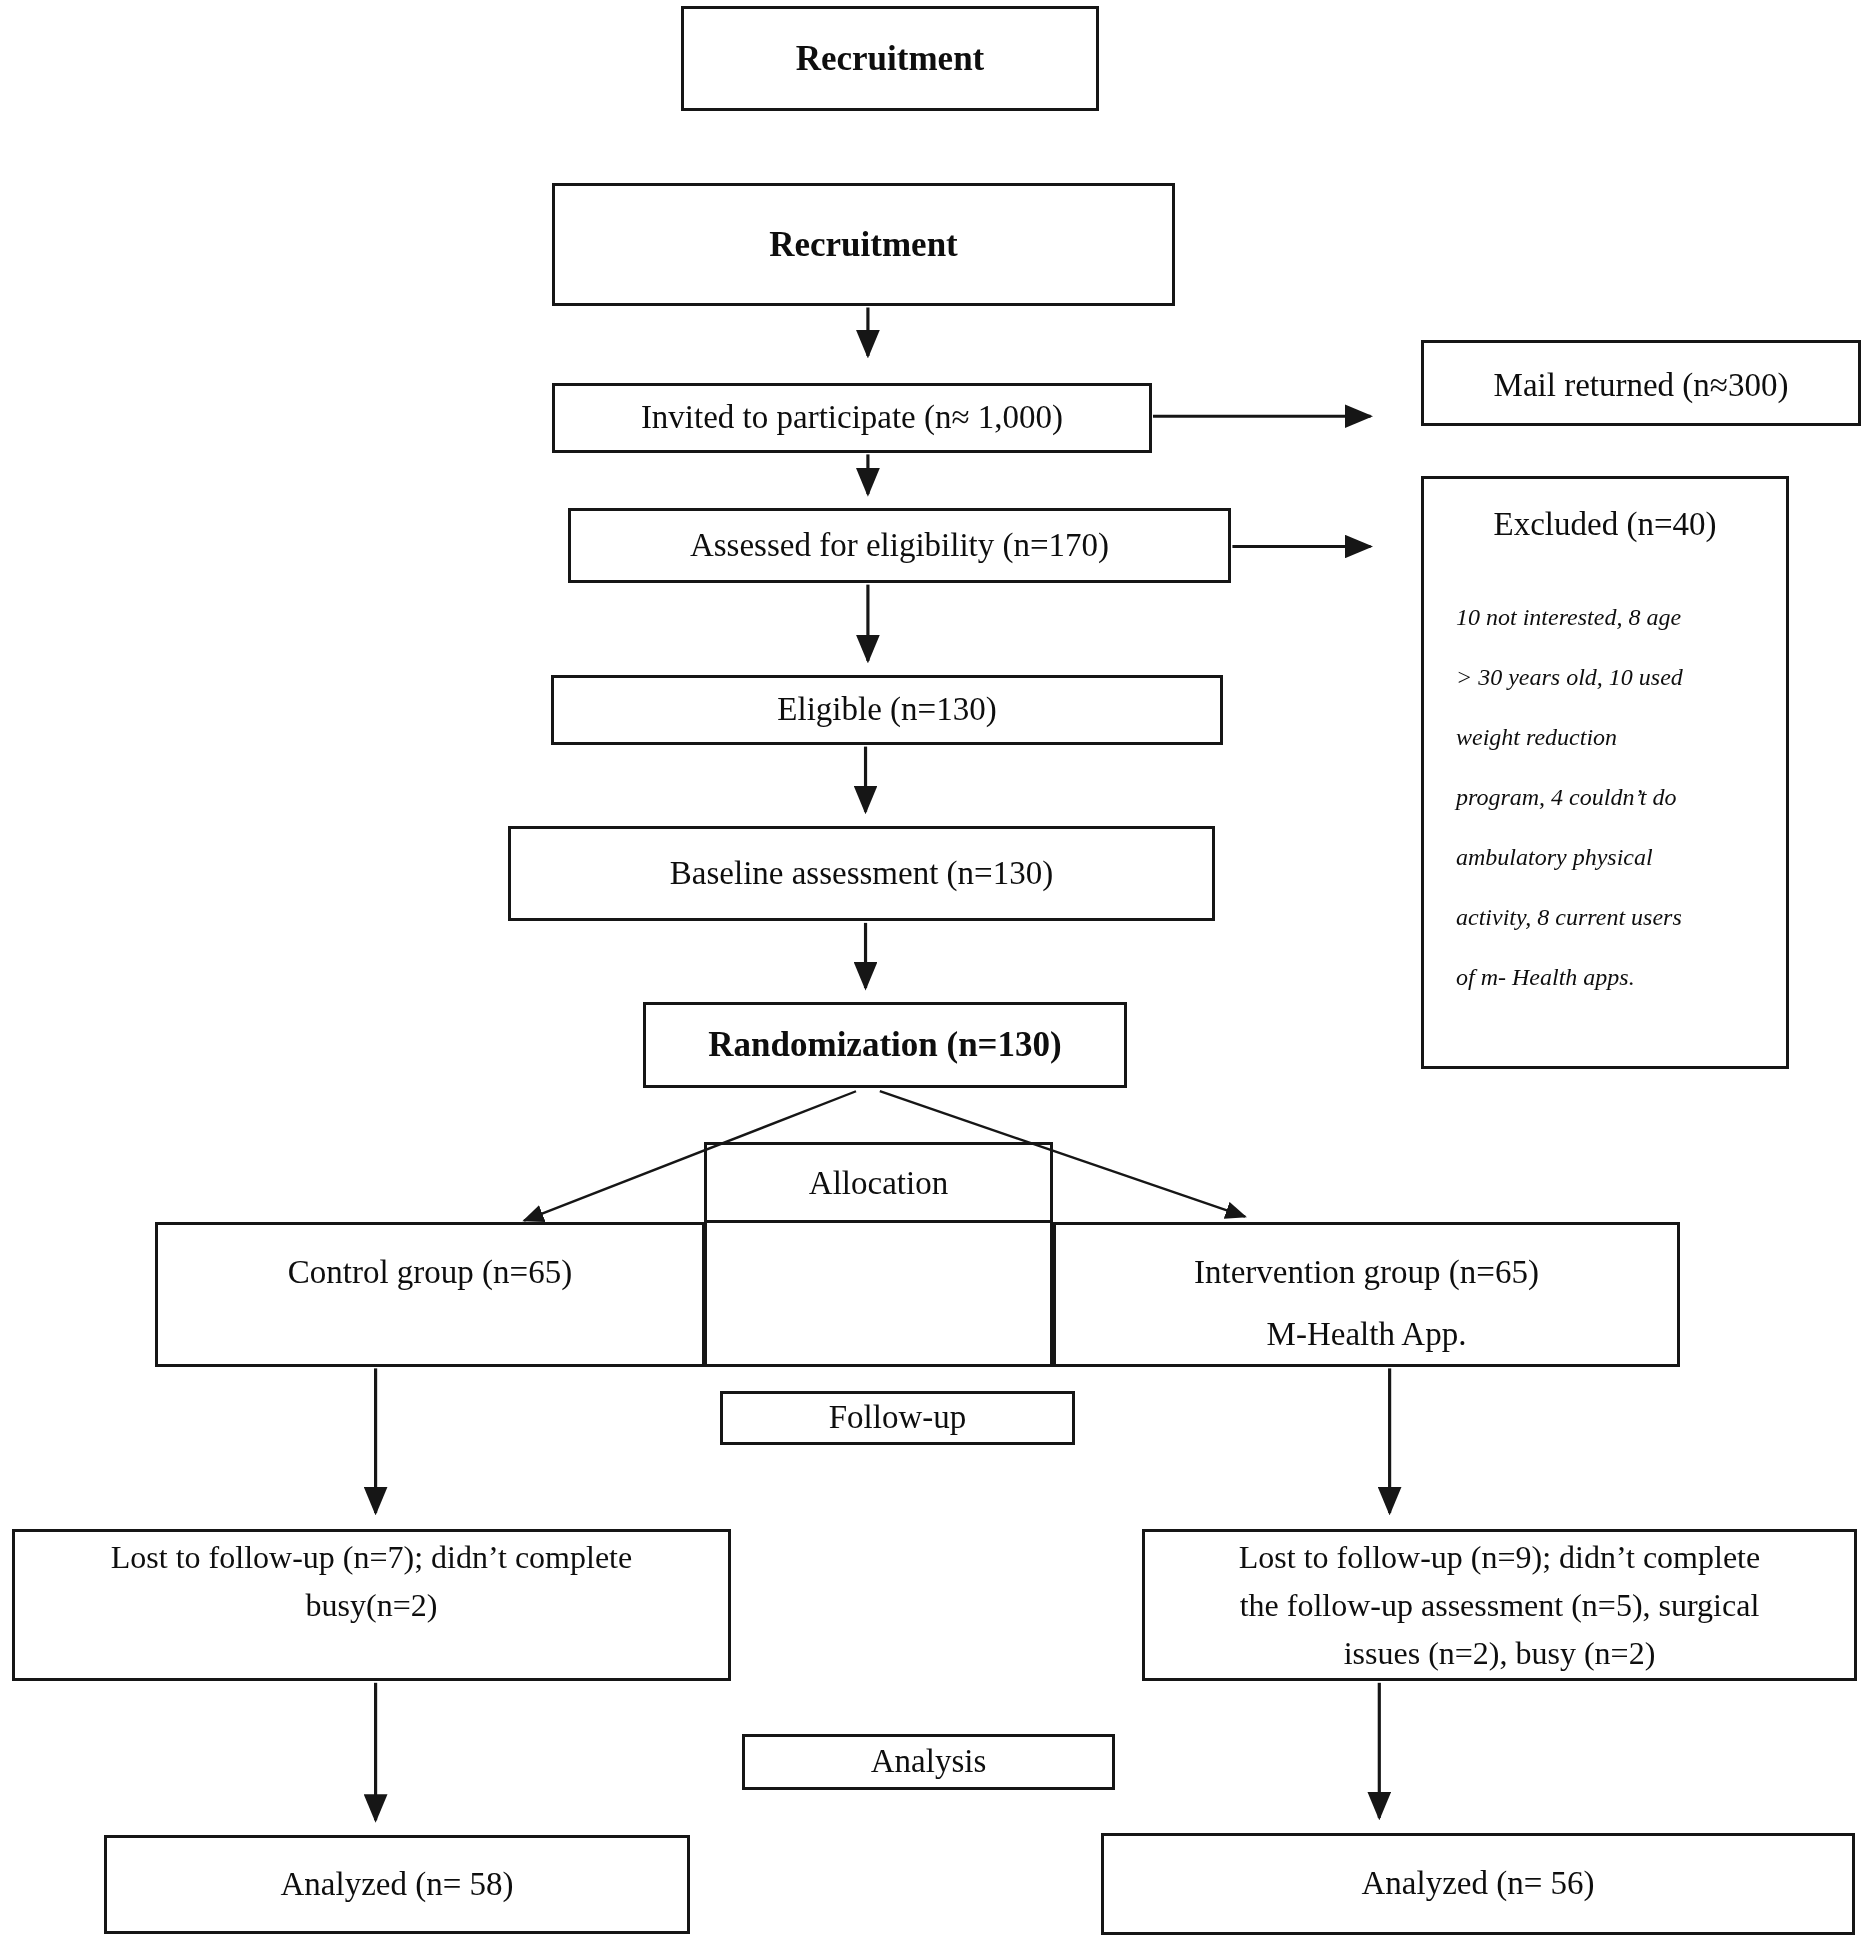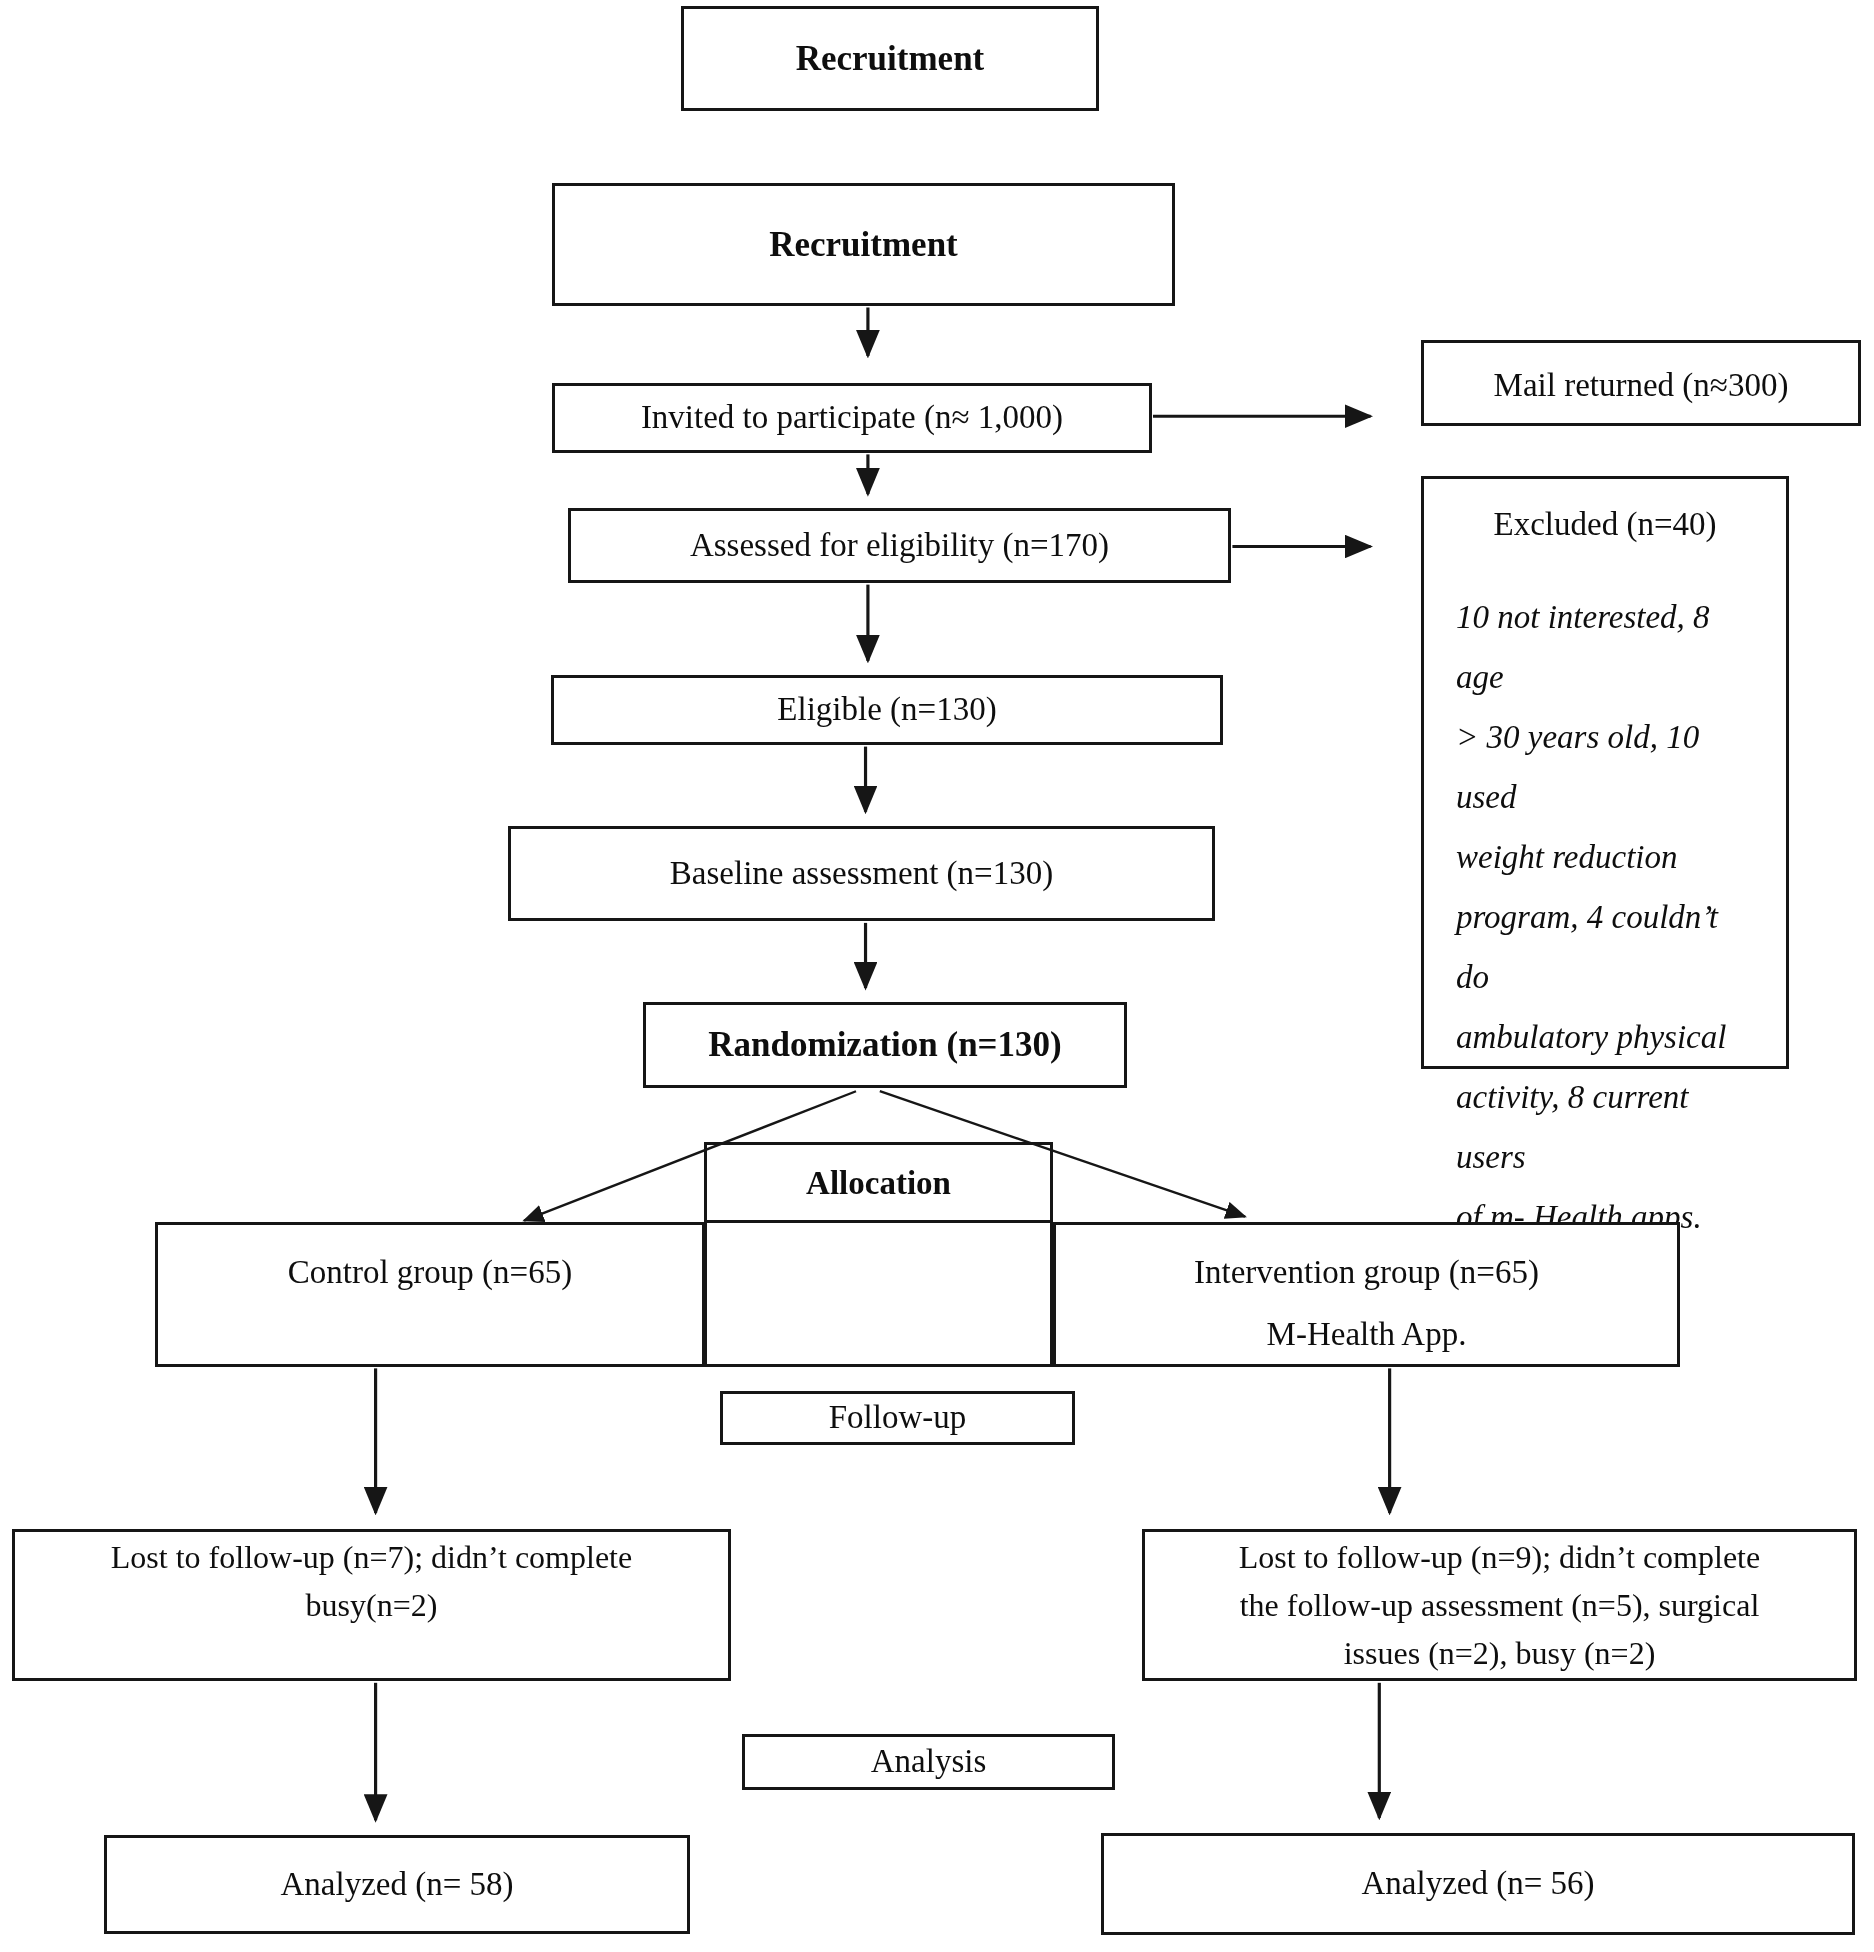--- a/index.html
+++ b/index.html
@@ -12,21 +12,21 @@
     background:#ffffff; text-align:center; font-size:33px; line-height:1.25;
   }
   .flexc { display:flex; align-items:center; justify-content:center; }
   .bold { font-weight:bold; font-size:35px; }
   .transparent { background:transparent; }
   .arrows { position:absolute; left:0; top:0; pointer-events:none; }
   .divider { position:absolute; background:#161616; }
   .excl-title { padding-top:25.4px; font-size:33px; }
   .excl-para {
     margin-top:41px; padding:0 32px; text-align:left; font-style:italic;
-    font-size:33px; line-height:60px;
+    font-size:24px; line-height:60px;
   }
   .lost-lines { padding-top:1px; font-size:32px; line-height:48px; }
   .toplabel { padding-top:27px; }
   .interv-line2 { margin-top:20.6px;text-align:center; }
 </style>
 </head>
 <body>
 
 <div class="canvas">
 
@@ -70,21 +70,21 @@
   <div class="box flexc" style="left:508px; top:826px; width:707px; height:95px;">
     <span>Baseline assessment (n=130)</span>
   </div>
 
   <div class="box flexc bold" style="left:643px; top:1002px; width:484px; height:86px;">
     <span>Randomization (n=130)</span>
   </div>
 
   <div class="divider" style="left:704px; top:1220px; width:349px; height:3.2px;"></div>
 
-  <div class="box transparent" style="left:704px; top:1142px; width:349px; height:225px; padding-top:17.5px;font-weight:bold;">
+  <div class="box transparent" style="left:704px; top:1142px; width:349px; height:225px; padding-top:17.5px;">
     <span>Allocation</span>
   </div>
 
   <div class="box toplabel" style="left:155px; top:1222px; width:550px; height:145px;">
     <span>Control group (n=65)</span>
   </div>
 
   <div class="box toplabel" style="left:1053px; top:1222px; width:627px; height:145px;">
     <div>Intervention group (n=65)</div>
     <div class="interv-line2">M-Health App.</div>

